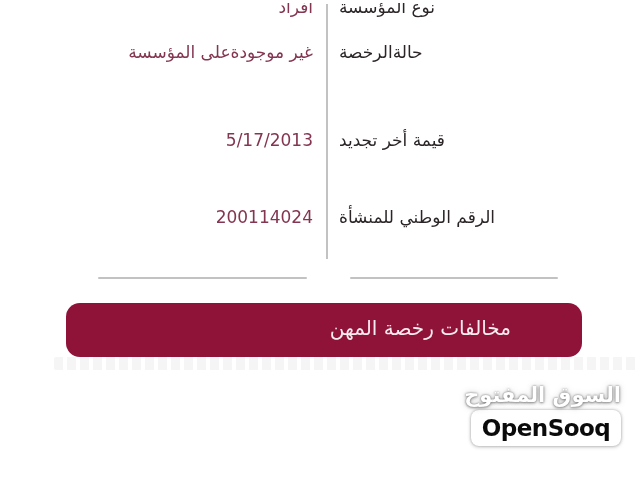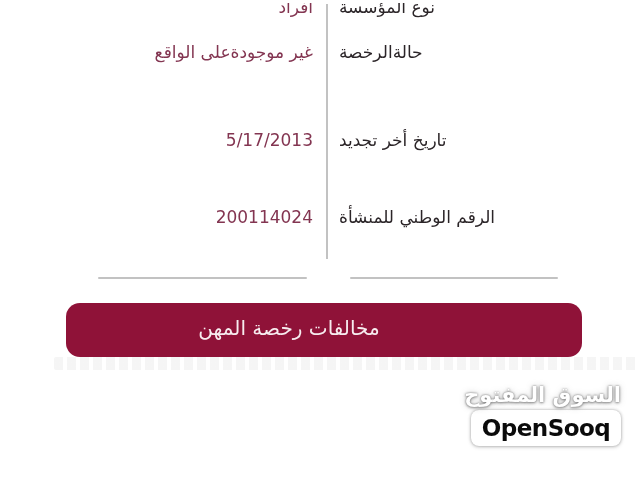--- a/index.html
+++ b/index.html
@@ -87,21 +87,21 @@
     width: 516px;
     height: 54px;
     border: none;
     border-radius: 14px;
     background: var(--button-bg, #8F1238);
     color: var(--button-text, #F7ECEF);
     font-family: "DejaVu Sans", sans-serif;
     font-size: 20px;
     display: flex;
     align-items: center;
-    justify-content: center;
+    justify-content: flex-start;
     padding: 0 70px 4px 0;
     direction: rtl;
     cursor: pointer;
   }
   .violations-btn span { white-space: nowrap; }
 
   
   .watermark {
     position: absolute;
     right: 20px;
@@ -143,28 +143,28 @@
 </head>
 <body>
 
 <div class="canvas">
 
   <div class="field-row row-0">
     <div class="field-value">أفراد</div>
     <div class="field-label">نوع المؤسسة</div>
   </div>
   <div class="field-row row-1">
-    <div class="field-value">غير موجودةعلى الواقع</div>
+    <div class="field-value">غير موجودةعلى المؤسسة</div>
     <div class="field-label">حالةالرخصة</div>
   </div>
   <div class="field-row row-2">
   </div>
   <div class="field-row row-3">
     <div class="field-value">5/17/2013</div>
-    <div class="field-label">تاريخ أخر تجديد</div>
+    <div class="field-label">قيمة أخر تجديد</div>
   </div>
   <div class="field-row row-5">
     <div class="field-value">200114024</div>
     <div class="field-label">الرقم الوطني للمنشأة</div>
   </div>
 
   <div class="vdivider"></div>
 
   <div class="underline underline-left"></div>
   <div class="underline underline-right"></div>

